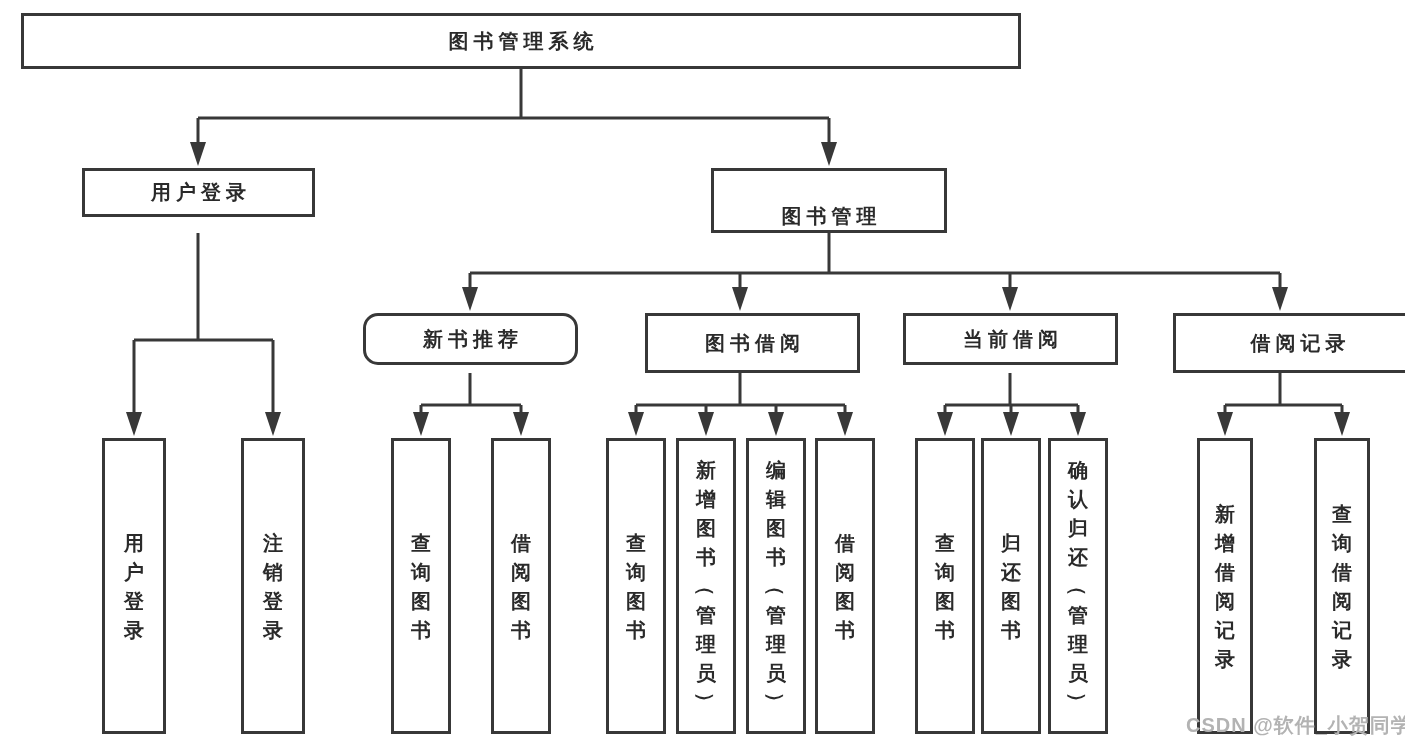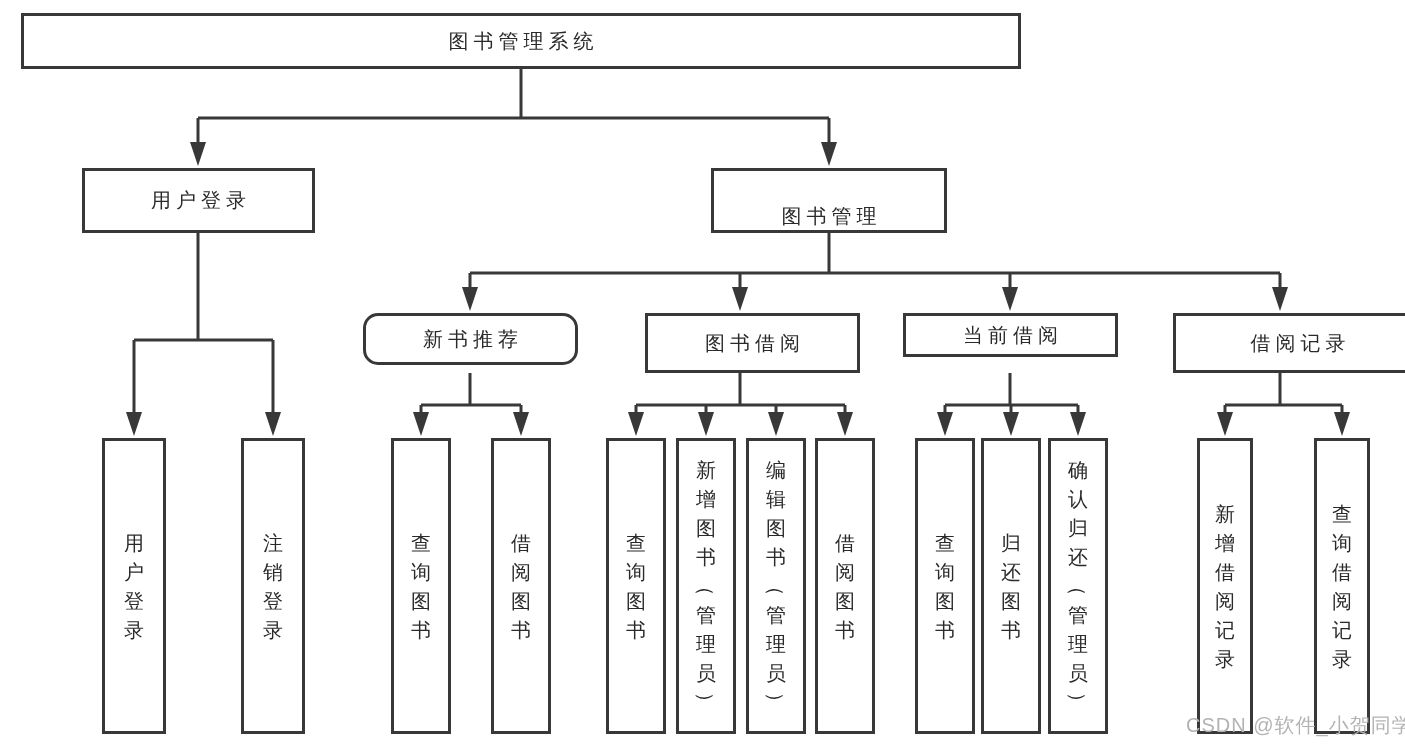--- a/index.html
+++ b/index.html
@@ -4,20 +4,21 @@
 <style>
   html, body { margin: 0; padding: 0; background: #ffffff; }
   .canvas {
     position: relative;
     width: 1405px;
     height: 747px;
     background: var(--background, #ffffff);
     font-family: "Liberation Sans", sans-serif;
     color: var(--text, #2a2a2a);
     overflow: hidden;
+    font-weight: bold;
   }
   svg.connectors {
     position: absolute;
     left: 0; top: 0;
     z-index: 0;
   }
   svg.connectors path {
     stroke: var(--line, #383838);
     stroke-width: 3;
     fill: none;
@@ -92,34 +93,34 @@
     <polygon points="1003,412 1019,412 1011,436"></polygon>
     <polygon points="1070,412 1086,412 1078,436"></polygon>
     <polygon points="1217,412 1233,412 1225,436"></polygon>
     <polygon points="1334,412 1350,412 1342,436"></polygon>
   </svg>
 
   <div class="box hbox" style="left:21px; top:13px; width:1000px; height:56px;">
     <span class="lbl">图书管理系统</span>
   </div>
 
-  <div class="box hbox" style="left:82px; top:168px; width:233px; height:65px;">
+  <div class="box hbox" style="left:82px; top:168px; width:233px; height:49px;">
     <span class="lbl">用户登录</span>
   </div>
   <div class="box hbox" style="left:711px; top:168px; width:236px; height:65px;align-items:flex-end;">
     <span class="lbl">图书管理</span>
   </div>
 
   <div class="box hbox" style="left:363px; top:313px; width:215px; height:52px;border-radius:15px;">
     <span class="lbl">新书推荐</span>
   </div>
   <div class="box hbox" style="left:633px; top:313px; width:215px; height:60px;margin-left:12px;">
     <span class="lbl">图书借阅</span>
   </div>
-  <div class="box hbox" style="left:903px; top:313px; width:215px; height:44px;align-items:center;">
+  <div class="box hbox" style="left:903px; top:313px; width:215px; height:52px;align-items:center;">
     <span class="lbl">当前借阅</span>
   </div>
   <div class="box hbox" style="left:1173px; top:313px; width:250px; height:60px;align-items:center;">
     <span class="lbl">借阅记录</span>
   </div>
 
   <div class="box vbox" style="left:102px; top:438px; width:64px; height:296px;">
     <div class="vtext">
         <span>用</span>
         <span>户</span>

